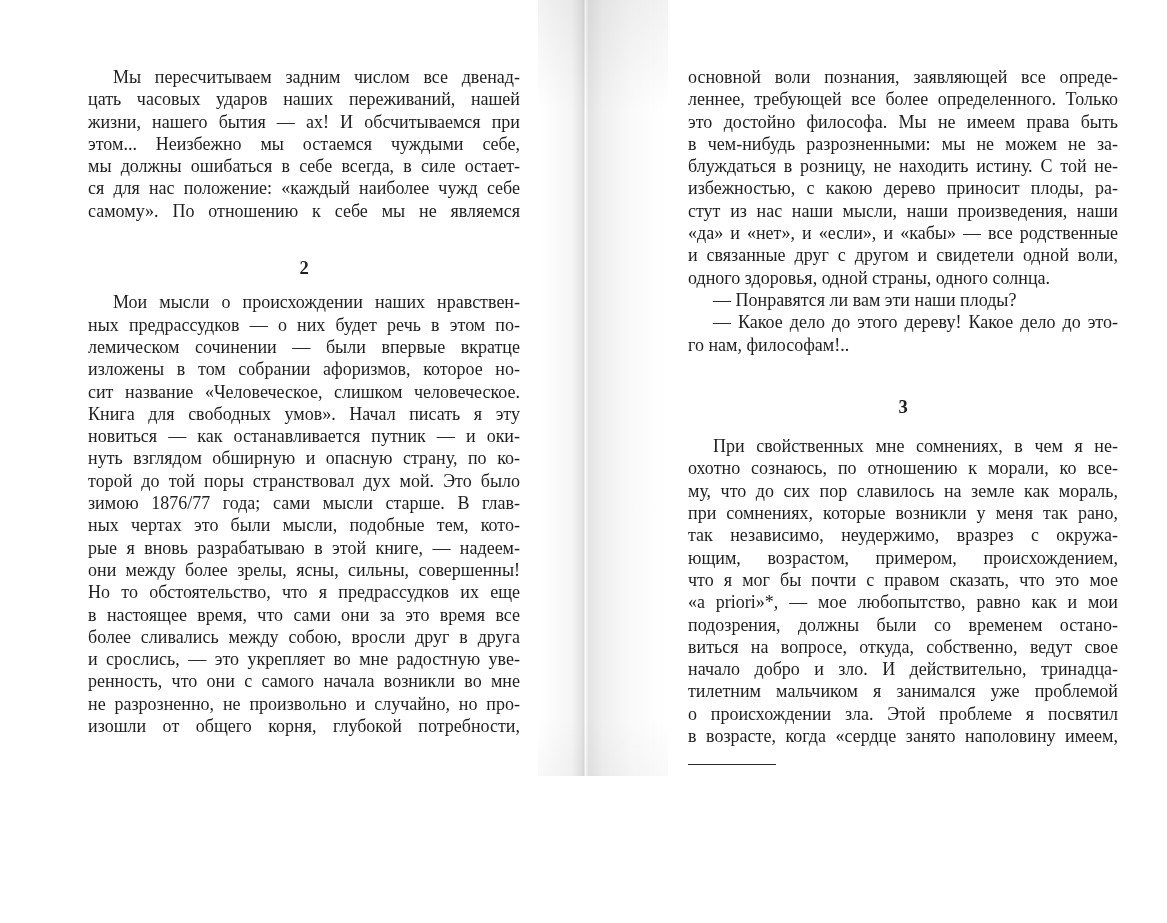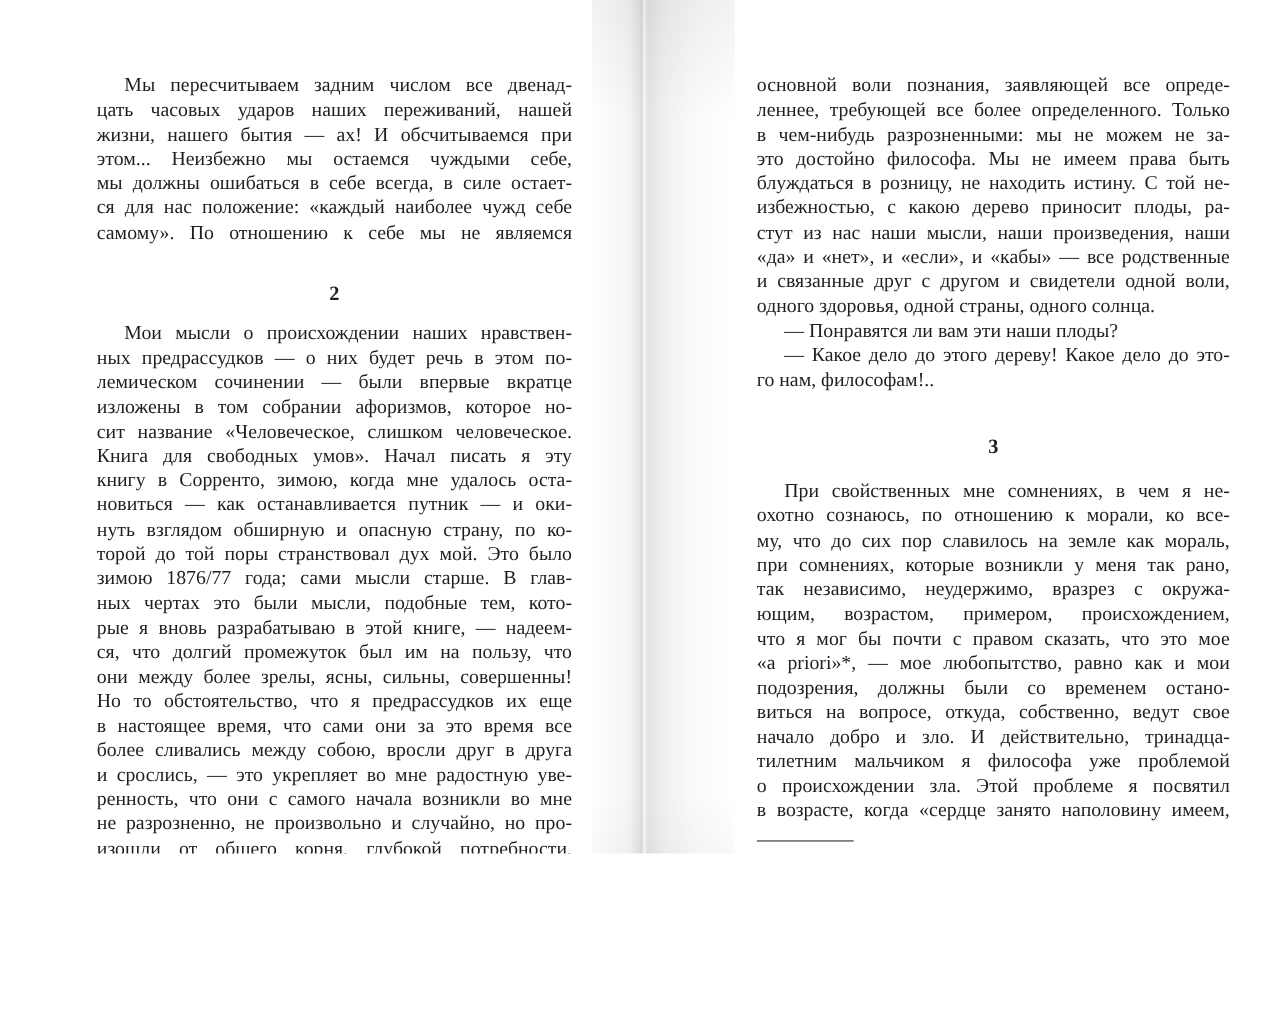--- a/index.html
+++ b/index.html
@@ -70,28 +70,26 @@
           <div class="line">самому». По отношению к себе мы не являемся</div>
         </div>
         <div class="section-heading">2</div>
         <div class="para">
           <div class="line indent">Мои мысли о происхождении наших нравствен-</div>
           <div class="line">ных предрассудков — о них будет речь в этом по-</div>
           <div class="line">лемическом сочинении — были впервые вкратце</div>
           <div class="line">изложены в том собрании афоризмов, которое но-</div>
           <div class="line">сит название «Человеческое, слишком человеческое.</div>
           <div class="line">Книга для свободных умов». Начал писать я эту</div>
-          <div class="line">книгу в Сорренто, зимою, когда мне удалось оста-</div>
           <div class="line">новиться — как останавливается путник — и оки-</div>
           <div class="line">нуть взглядом обширную и опасную страну, по ко-</div>
           <div class="line">торой до той поры странствовал дух мой. Это было</div>
           <div class="line">зимою 1876/77 года; сами мысли старше. В глав-</div>
           <div class="line">ных чертах это были мысли, подобные тем, кото-</div>
           <div class="line">рые я вновь разрабатываю в этой книге, — надеем-</div>
-          <div class="line">ся, что долгий промежуток был им на пользу, что</div>
           <div class="line">они между более зрелы, ясны, сильны, совершенны!</div>
           <div class="line">Но то обстоятельство, что я предрассудков их еще</div>
           <div class="line">в настоящее время, что сами они за это время все</div>
           <div class="line">более сливались между собою, вросли друг в друга</div>
           <div class="line">и срослись, — это укрепляет во мне радостную уве-</div>
           <div class="line">ренность, что они с самого начала возникли во мне</div>
           <div class="line">не разрозненно, не произвольно и случайно, но про-</div>
           <div class="line">изошли от общего корня, глубокой потребности,</div>
         </div>
       </div>
@@ -101,22 +99,22 @@
     </div>
   </section>
 
   <div class="gutter"></div>
 
   <section class="page right">
     <div class="body-text">
         <div class="para">
           <div class="line">основной воли познания, заявляющей все опреде-</div>
           <div class="line">леннее, требующей все более определенного. Только</div>
+          <div class="line">это достойно философа. Мы не имеем права быть</div>
           <div class="line">в чем-нибудь разрозненными: мы не можем не за-</div>
-          <div class="line">это достойно философа. Мы не имеем права быть</div>
           <div class="line">блуждаться в розницу, не находить истину. С той не-</div>
           <div class="line">избежностью, с какою дерево приносит плоды, ра-</div>
           <div class="line">стут из нас наши мысли, наши произведения, наши</div>
           <div class="line">«да» и «нет», и «если», и «кабы» — все родственные</div>
           <div class="line">и связанные друг с другом и свидетели одной воли,</div>
           <div class="line last">одного здоровья, одной страны, одного солнца.</div>
         </div>
         <div class="para">
           <div class="line indent last">— Понравятся ли вам эти наши плоды?</div>
         </div>
@@ -130,21 +128,21 @@
           <div class="line">охотно сознаюсь, по отношению к морали, ко все-</div>
           <div class="line">му, что до сих пор славилось на земле как мораль,</div>
           <div class="line">при сомнениях, которые возникли у меня так рано,</div>
           <div class="line">так независимо, неудержимо, вразрез с окружа-</div>
           <div class="line">ющим, возрастом, примером, происхождением,</div>
           <div class="line">что я мог бы почти с правом сказать, что это мое</div>
           <div class="line">«a priori»*, — мое любопытство, равно как и мои</div>
           <div class="line">подозрения, должны были со временем остано-</div>
           <div class="line">виться на вопросе, откуда, собственно, ведут свое</div>
           <div class="line">начало добро и зло. И действительно, тринадца-</div>
-          <div class="line">тилетним мальчиком я философа уже проблемой</div>
+          <div class="line">тилетним мальчиком я занимался уже проблемой</div>
           <div class="line">о происхождении зла. Этой проблеме я посвятил</div>
           <div class="line">в возрасте, когда «сердце занято наполовину имеем,</div>
         </div>
       </div>
     <div class="footnote">
       <div class="fn-rule"></div>
       <div class="fn-lines">
           <div class="line indent"><span>*&nbsp; Априори, независимо от опыта </span><span class="italic">(лат.).</span><span> — </span><span class="italic">Здесь и далее</span></div>
           <div class="line last"><span class="italic">примеч. ред.</span></div>
         </div>

